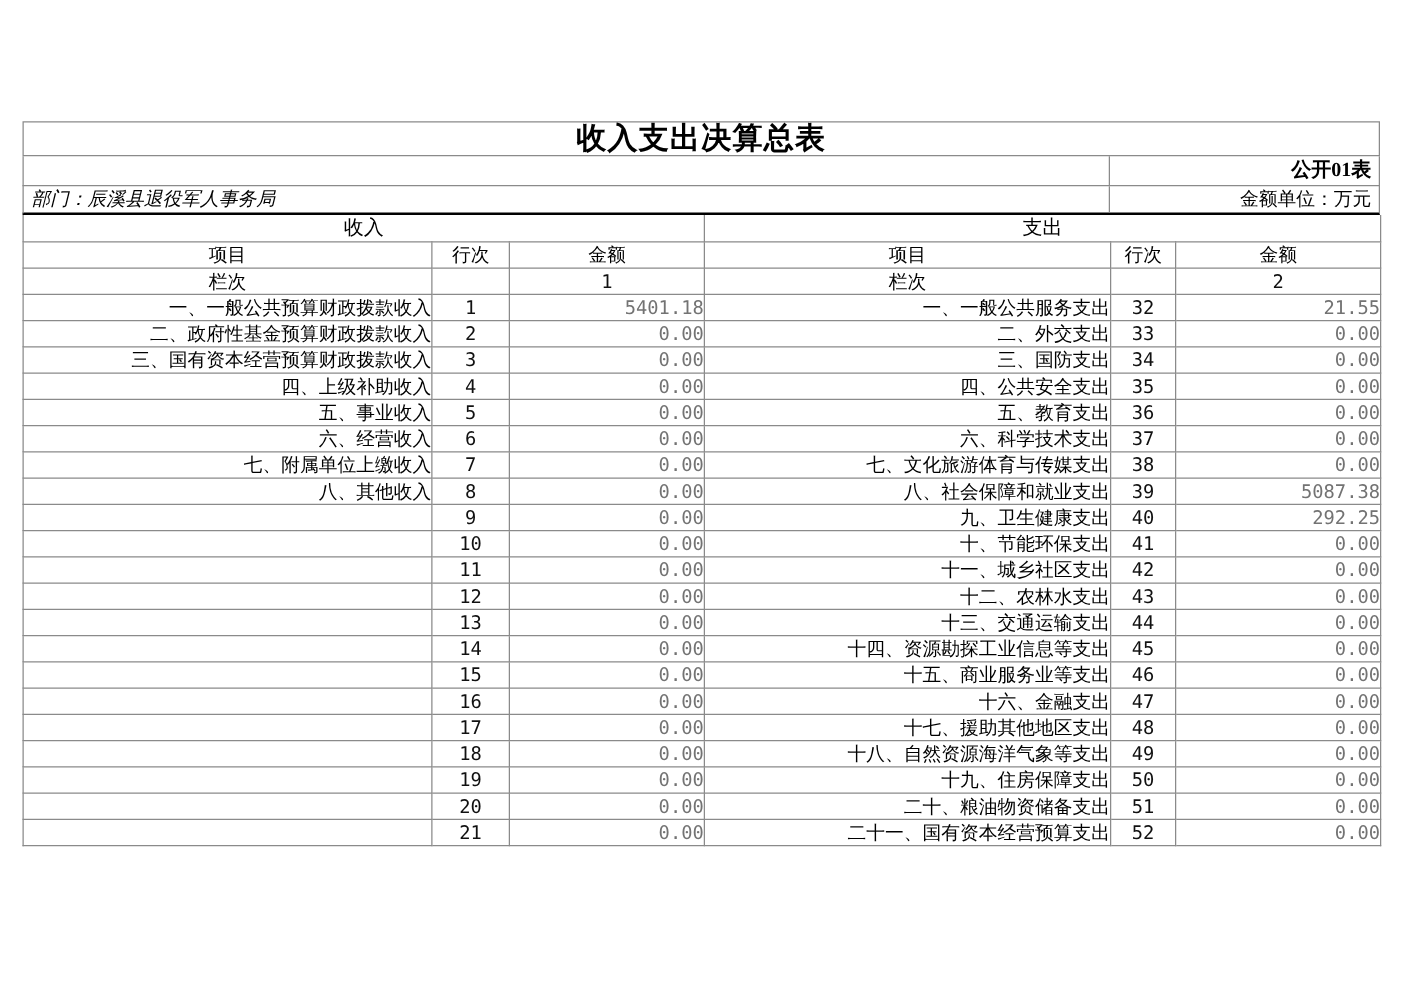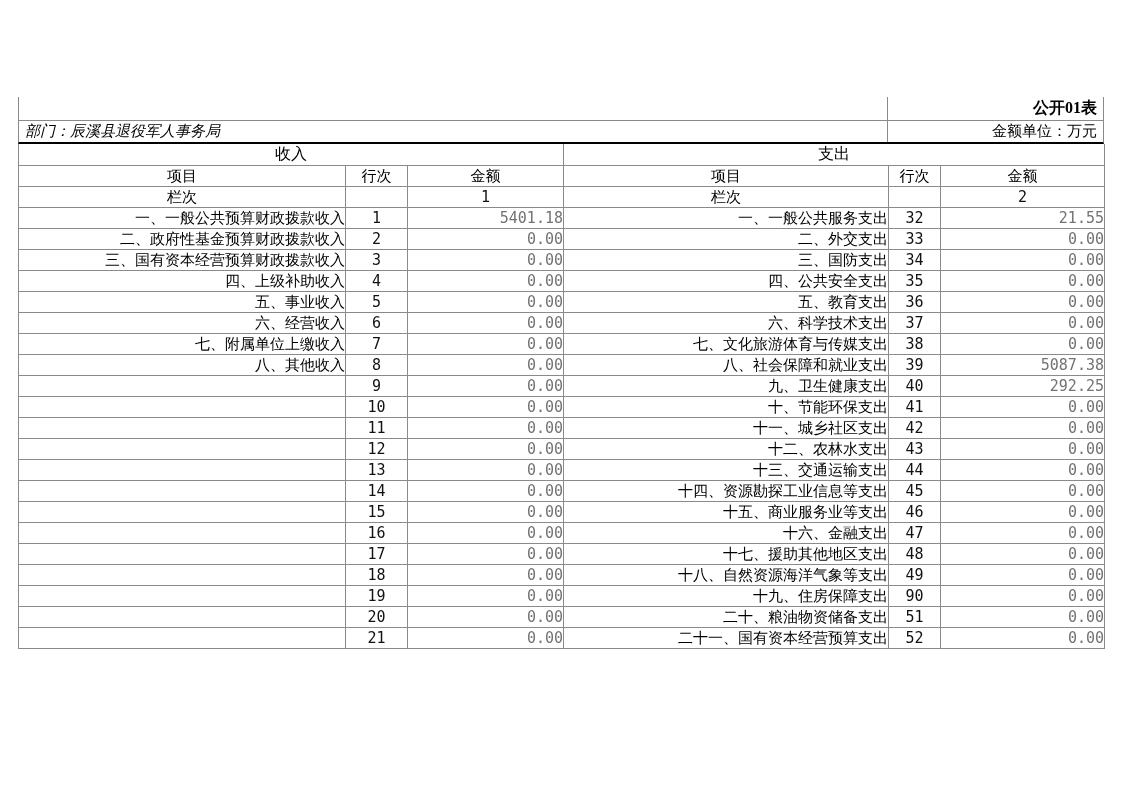--- a/index.html
+++ b/index.html
@@ -102,20 +102,23 @@
     font-size: 15px;
     text-align: center;
     color: #111;
   }
 </style>
 </head>
 <body>
 
 <div class="sheet">
 
+  <div class="title-row">
+    <span class="title-text">收入支出决算总表</span>
+  </div>
 
   <div class="meta-row r1">
     <div class="meta-left"></div>
     <div class="meta-right bold">公开01表</div>
   </div>
 
   <div class="meta-row r2">
     <div class="meta-left">部门：辰溪县退役军人事务局</div>
     <div class="meta-right">金额单位：万元</div>
   </div>
@@ -294,21 +297,21 @@
           <td class="amount">0.00</td>
           <td class="item">十八、自然资源海洋气象等支出</td>
           <td class="line">49</td>
           <td class="amount">0.00</td>
         </tr>
         <tr>
           <td class="item"></td>
           <td class="line">19</td>
           <td class="amount">0.00</td>
           <td class="item">十九、住房保障支出</td>
-          <td class="line">90</td>
+          <td class="line">50</td>
           <td class="amount">0.00</td>
         </tr>
         <tr>
           <td class="item"></td>
           <td class="line">20</td>
           <td class="amount">0.00</td>
           <td class="item">二十、粮油物资储备支出</td>
           <td class="line">51</td>
           <td class="amount">0.00</td>
         </tr>

